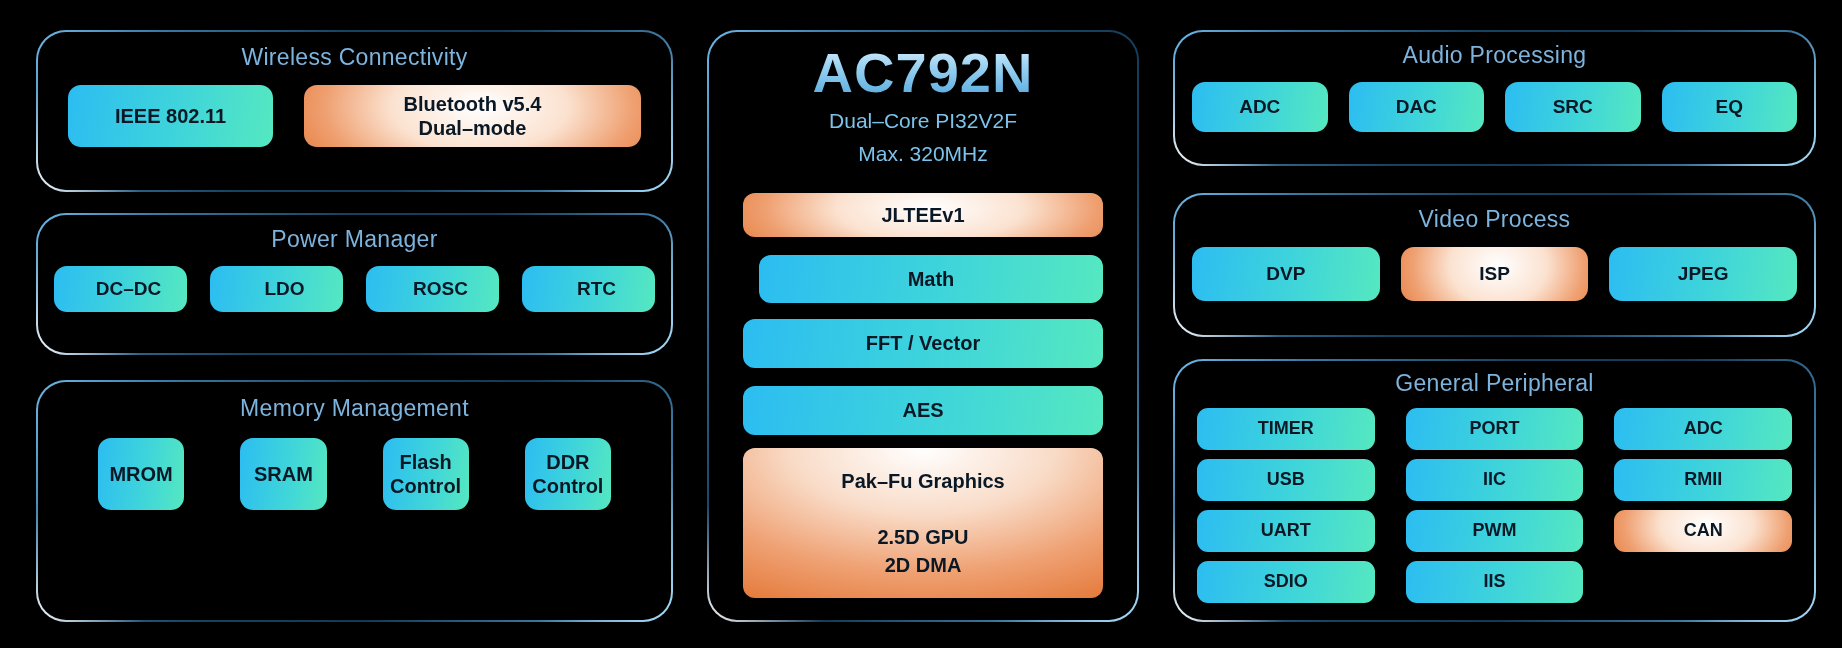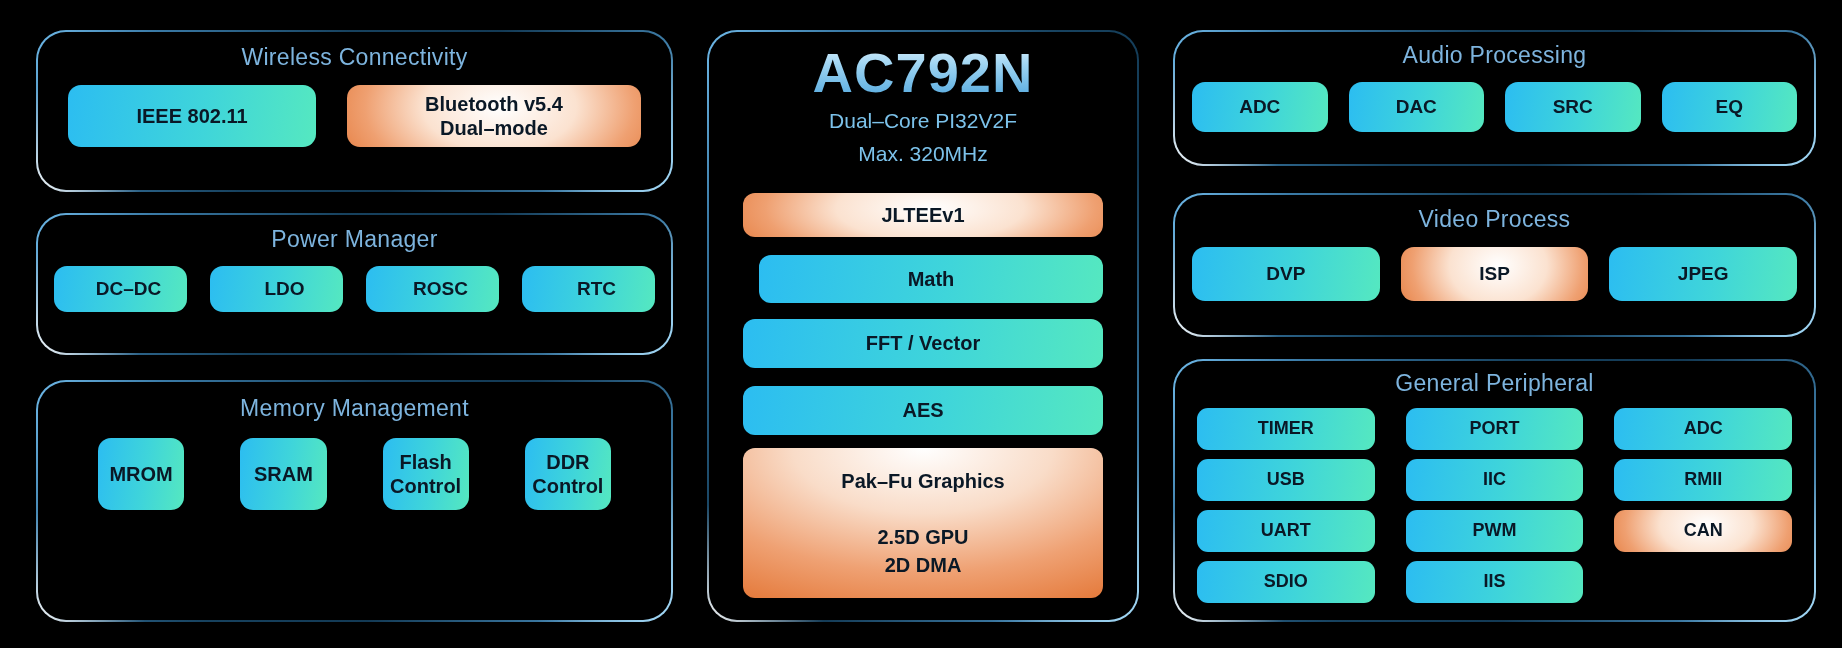--- a/index.html
+++ b/index.html
@@ -30,21 +30,21 @@
        line-height:1.22;box-sizing:border-box;}
   .cyan{background:linear-gradient(98deg,#2cbdf1 0%,#3fd5da 55%,#55e8c0 100%);}
   .orange{background:radial-gradient(62% 170% at 52% 35%,#ffffff 0%,#fbe2d0 42%,#efa071 74%,#e57c3e 100%);}
   .orange-top{background:radial-gradient(95% 115% at 50% 0%,#ffffff 0%,#f9dcc8 38%,#efa173 72%,#e57c3e 100%);}
 
   
   .g-wireless{height:162px;}
   .g-wireless .title{margin-top:12px;}
   .row-wireless{display:flex;gap:31px;padding:0 30px;margin-top:14px;}
   .row-wireless .blk{height:62px;font-size:20px;}
-  .blk-ieee{width:248px;}
+  .blk-ieee{width:205px;}
   .blk-bt{flex:1;font-size:19px;}
 
   
   .g-power{height:142px;margin-top:21px;}
   .g-power .title{margin-top:11px;}
   .row-power{display:flex;gap:23px;padding:0 16px;margin-top:13px;}
   .row-power .blk{flex:1;height:46px;font-size:19px;padding-left:16px;}
 
   
   .g-memory{flex:1;margin-top:25px;}

